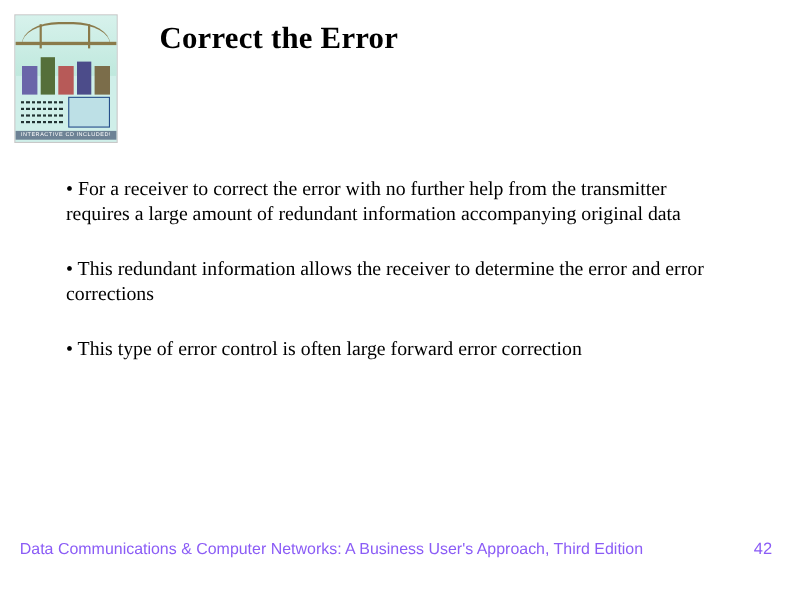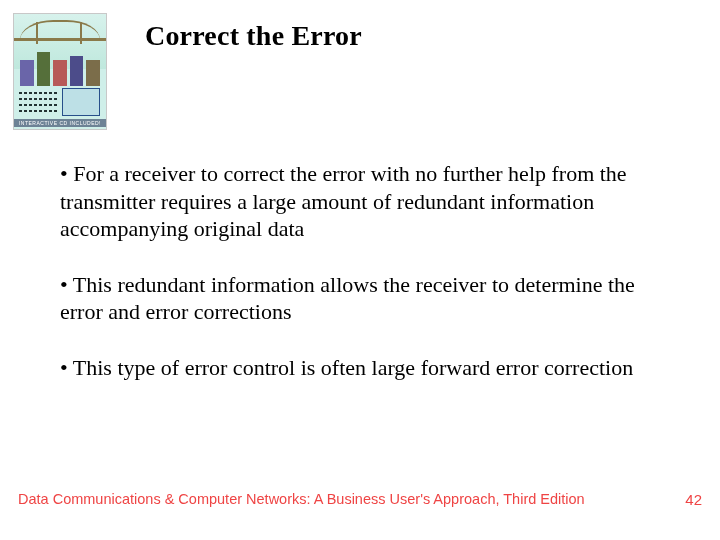--- a/index.html
+++ b/index.html
@@ -118,41 +118,41 @@
     left: 145px;
     font-weight: bold;
     font-size: 28px;
     letter-spacing: 0.2px;
   }
   .content {
     position: absolute;
     top: 160px;
     left: 60px;
     right: 60px;
-    font-size: 22px;
+    font-size: 18px;
     line-height: 1.25;
   }
   .content p {
     margin: 0 0 28px 0;
     text-indent: 0;
   }
   .bullet {
     display: inline;
   }
   .footer {
     position: absolute;
     bottom: 16px;
     left: 18px;
     right: 18px;
     display: flex;
     justify-content: space-between;
-    align-items: flex-start;
+    align-items: center;
     font-family: Arial, Helvetica, sans-serif;
     font-size: 14.5px;
-    color: #ef4444;
+    color: #8b5cf6;
   }
   .footer .num {
     font-size: 15px;
     margin-left: 32px;
   }
 </style>
 </head>
 <body>
 
 <div class="slide">

